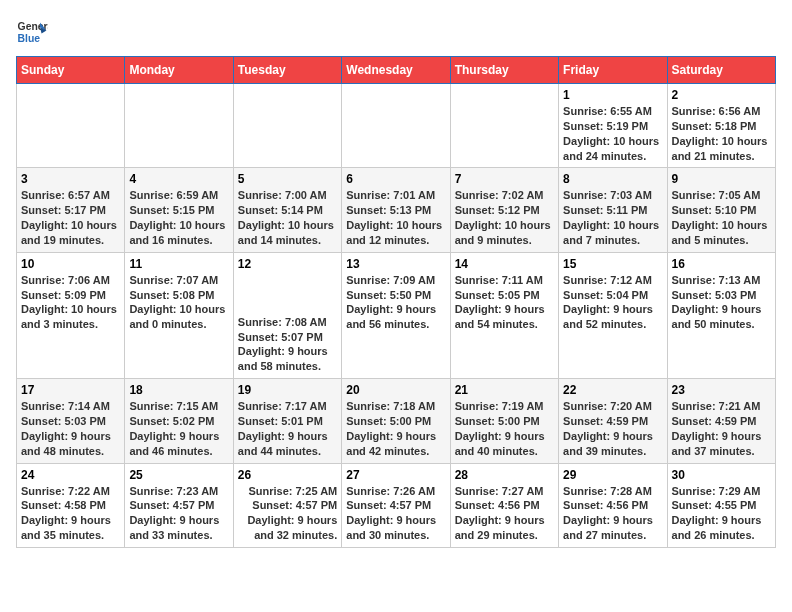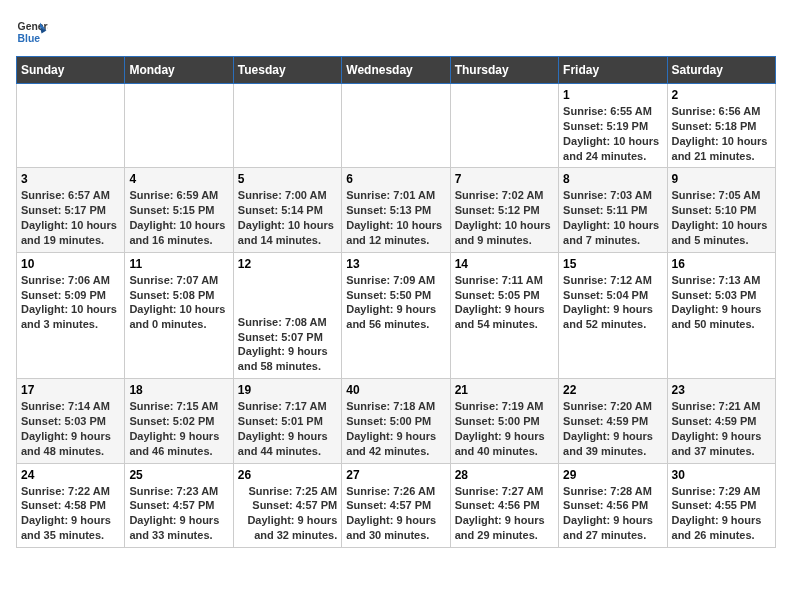--- a/index.html
+++ b/index.html
@@ -36,21 +36,21 @@
     .location {
       font-size: 14px;
       color: #555;
     }
     table {
       width: 100%;
       border-collapse: collapse;
       font-size: 11px;
     }
     thead tr th {
-      background-color: #404040;
+      background-color: #ef4444;
       color: #fff;
       padding: 6px 4px;
       text-align: left;
       font-size: 12px;
       font-weight: bold;
       border: 1px solid #2a6ebb;
     }
     tbody tr td {
       vertical-align: top;
       padding: 4px;
@@ -229,21 +229,21 @@
 Sunset: 5:02 PM
 Daylight: 9 hours and 46 minutes.</div>
         </td>
         <td>
           <span class="day-num">19</span>
           <div class="day-info" style="white-space: pre-line;">Sunrise: 7:17 AM
 Sunset: 5:01 PM
 Daylight: 9 hours and 44 minutes.</div>
         </td>
         <td>
-          <span class="day-num">40</span>
+          <span class="day-num">20</span>
           <div class="day-info" style="white-space: pre-line;">Sunrise: 7:18 AM
 Sunset: 5:00 PM
 Daylight: 9 hours and 42 minutes.</div>
         </td>
         <td>
           <span class="day-num">21</span>
           <div class="day-info" style="white-space: pre-line;">Sunrise: 7:19 AM
 Sunset: 5:00 PM
 Daylight: 9 hours and 40 minutes.</div>
         </td>

